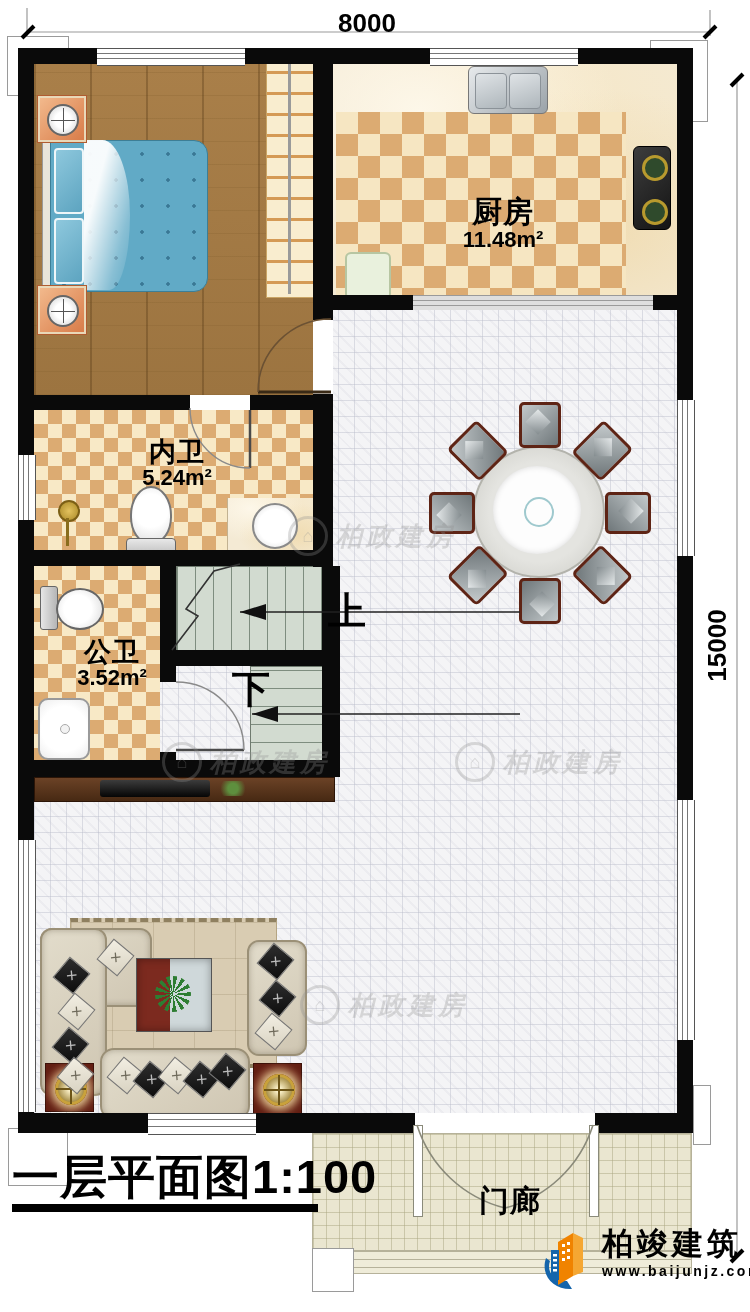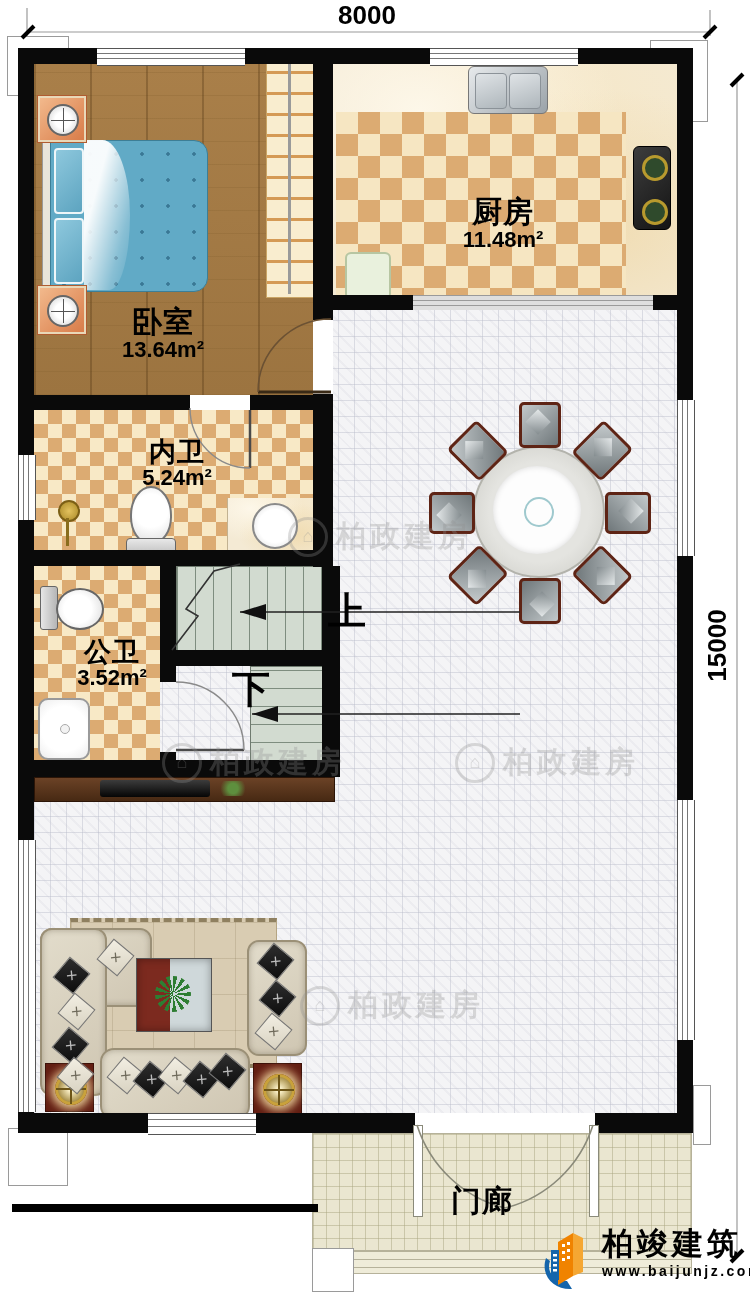--- a/index.html
+++ b/index.html
@@ -61,21 +61,21 @@
   .lampwhite{position:absolute;width:28px;height:28px;border-radius:50%;border:2px solid #666;background:radial-gradient(circle,#fff 40%,#cfcfcf);}
   .lampwhite::before,.lampwhite::after{content:"";position:absolute;background:#555;}
   .lampwhite::before{left:50%;top:2px;bottom:2px;width:1px;}
   .lampwhite::after{top:50%;left:2px;right:2px;height:1px;}
   .chair{position:absolute;width:36px;height:40px;left:519px;top:490px;border:3px solid #5e2415;border-radius:5px;
     background:linear-gradient(135deg,#c3c9cb,#6f777a);z-index:11;}
   .chair::after{content:"";position:absolute;left:7px;top:8px;width:18px;height:18px;transform:rotate(45deg);
     background:linear-gradient(135deg,#e4e8e9,#848c8f);}
   .wm{position:absolute;z-index:50;display:flex;align-items:center;gap:8px;opacity:.30;color:#8f8f8f;font-weight:bold;pointer-events:none;}
   .wm .circ{width:34px;height:34px;border:3px solid #8f8f8f;border-radius:50%;display:flex;align-items:center;justify-content:center;font-size:18px;}
-  .wm .txt{font-size:30px;letter-spacing:4px;}
+  .wm .txt{font-size:26px;letter-spacing:4px;font-style:italic;}
   
   .bigtitle{position:absolute;left:12px;top:1146px;z-index:60;font-weight:bold;font-size:47px;letter-spacing:1px;white-space:nowrap;}
   .rule{position:absolute;left:12px;top:1204px;width:306px;height:8px;background:#000;z-index:60;}
   .inforow{position:absolute;left:14px;z-index:60;font-size:21px;font-weight:bold;white-space:nowrap;}
   .dim{position:absolute;z-index:60;font-weight:bold;font-size:26px;}
   .logo{position:absolute;left:538px;top:1228px;z-index:60;display:flex;align-items:flex-start;gap:6px;}
   .logo .nm{font-size:31px;font-weight:bold;letter-spacing:4px;line-height:1;}
   .logo .url{font-size:14px;font-weight:bold;letter-spacing:2.5px;margin-top:4px;}
   svg.overlay{position:absolute;left:0;top:0;z-index:35;pointer-events:none;}
 </style>
@@ -265,62 +265,59 @@
     <line x1="28" y1="32" x2="710" y2="32" stroke="#9a9a9a" stroke-width="1.2"></line>
     <line x1="27" y1="8" x2="27" y2="36" stroke="#9a9a9a" stroke-width="1.2"></line>
     <line x1="710" y1="10" x2="710" y2="36" stroke="#9a9a9a" stroke-width="1.2"></line>
     <line x1="737" y1="80" x2="737" y2="1256" stroke="#9a9a9a" stroke-width="1.2"></line>
     <line x1="22" y1="38" x2="34" y2="26" stroke="#000" stroke-width="4"></line>
     <line x1="704" y1="38" x2="716" y2="26" stroke="#000" stroke-width="4"></line>
     <line x1="731" y1="86" x2="743" y2="74" stroke="#000" stroke-width="4"></line>
     <line x1="731" y1="1262" x2="743" y2="1250" stroke="#000" stroke-width="4"></line>
   </svg>
 
-  <div class="room-label" style="left:163px;top:306px;">
-    <div class="nm">卧室</div>
-      <div class="ar">13.64m²</div>
-  </div>
   <div class="room-label" style="left:503px;top:196px;">
     <div class="nm">厨房</div>
       <div class="ar">11.48m²</div>
   </div>
   <div class="room-label small-label" style="left:177px;top:438px;">
     <div class="nm">内卫</div>
       <div class="ar">5.24m²</div>
   </div>
   <div class="room-label small-label" style="left:112px;top:638px;">
     <div class="nm">公卫</div>
       <div class="ar">3.52m²</div>
   </div>
-  <div class="room-label" style="left:482px;top:1185px;">
+  <div class="room-label" style="left:510px;top:1185px;">
     <div class="nm">门廊</div>
   </div>
   <div class="updown" style="left:328px;top:592px;">上</div>
   <div class="updown" style="left:232px;top:670px;">下</div>
 
-  <div class="dim" style="left:338px;top:0;">8000</div>
+  <div class="dim" style="left:338px;top:8px;">8000</div>
   <div class="dim" style="left:672px;top:630px;transform:rotate(-90deg);transform-origin:center;width:90px;text-align:center;">15000</div>
 
   <div class="wm" style="left:288px;top:516px;">
       <span class="circ">⌂</span>
       <span class="txt">柏政建房</span>
     </div>
   <div class="wm" style="left:162px;top:742px;">
       <span class="circ">⌂</span>
       <span class="txt">柏政建房</span>
     </div>
   <div class="wm" style="left:455px;top:742px;">
       <span class="circ">⌂</span>
       <span class="txt">柏政建房</span>
     </div>
   <div class="wm" style="left:300px;top:985px;">
       <span class="circ">⌂</span>
       <span class="txt">柏政建房</span>
     </div>
 
+  <div class="bigtitle"><span>一层平面图</span><span>1:100</span></div>
   <div class="rule"></div>
 
   <div class="logo">
     <svg width="58" height="64" viewBox="0 0 58 64">
       <path d="M8,30 C2,48 16,62 34,61 L29,53 C16,53 8,44 12,33 Z" fill="#1565ab"></path>
       <polygon points="20,14 35,5 35,48 20,57" fill="#f08300"></polygon>
       <polygon points="35,5 45,10 45,44 35,48" fill="#f5a733"></polygon>
       <rect x="13" y="22" width="8" height="30" fill="#1565ab"></rect>
       <rect x="15" y="26" width="4" height="2.5" fill="#fff"></rect>
         <rect x="15" y="31" width="4" height="2.5" fill="#fff"></rect>

